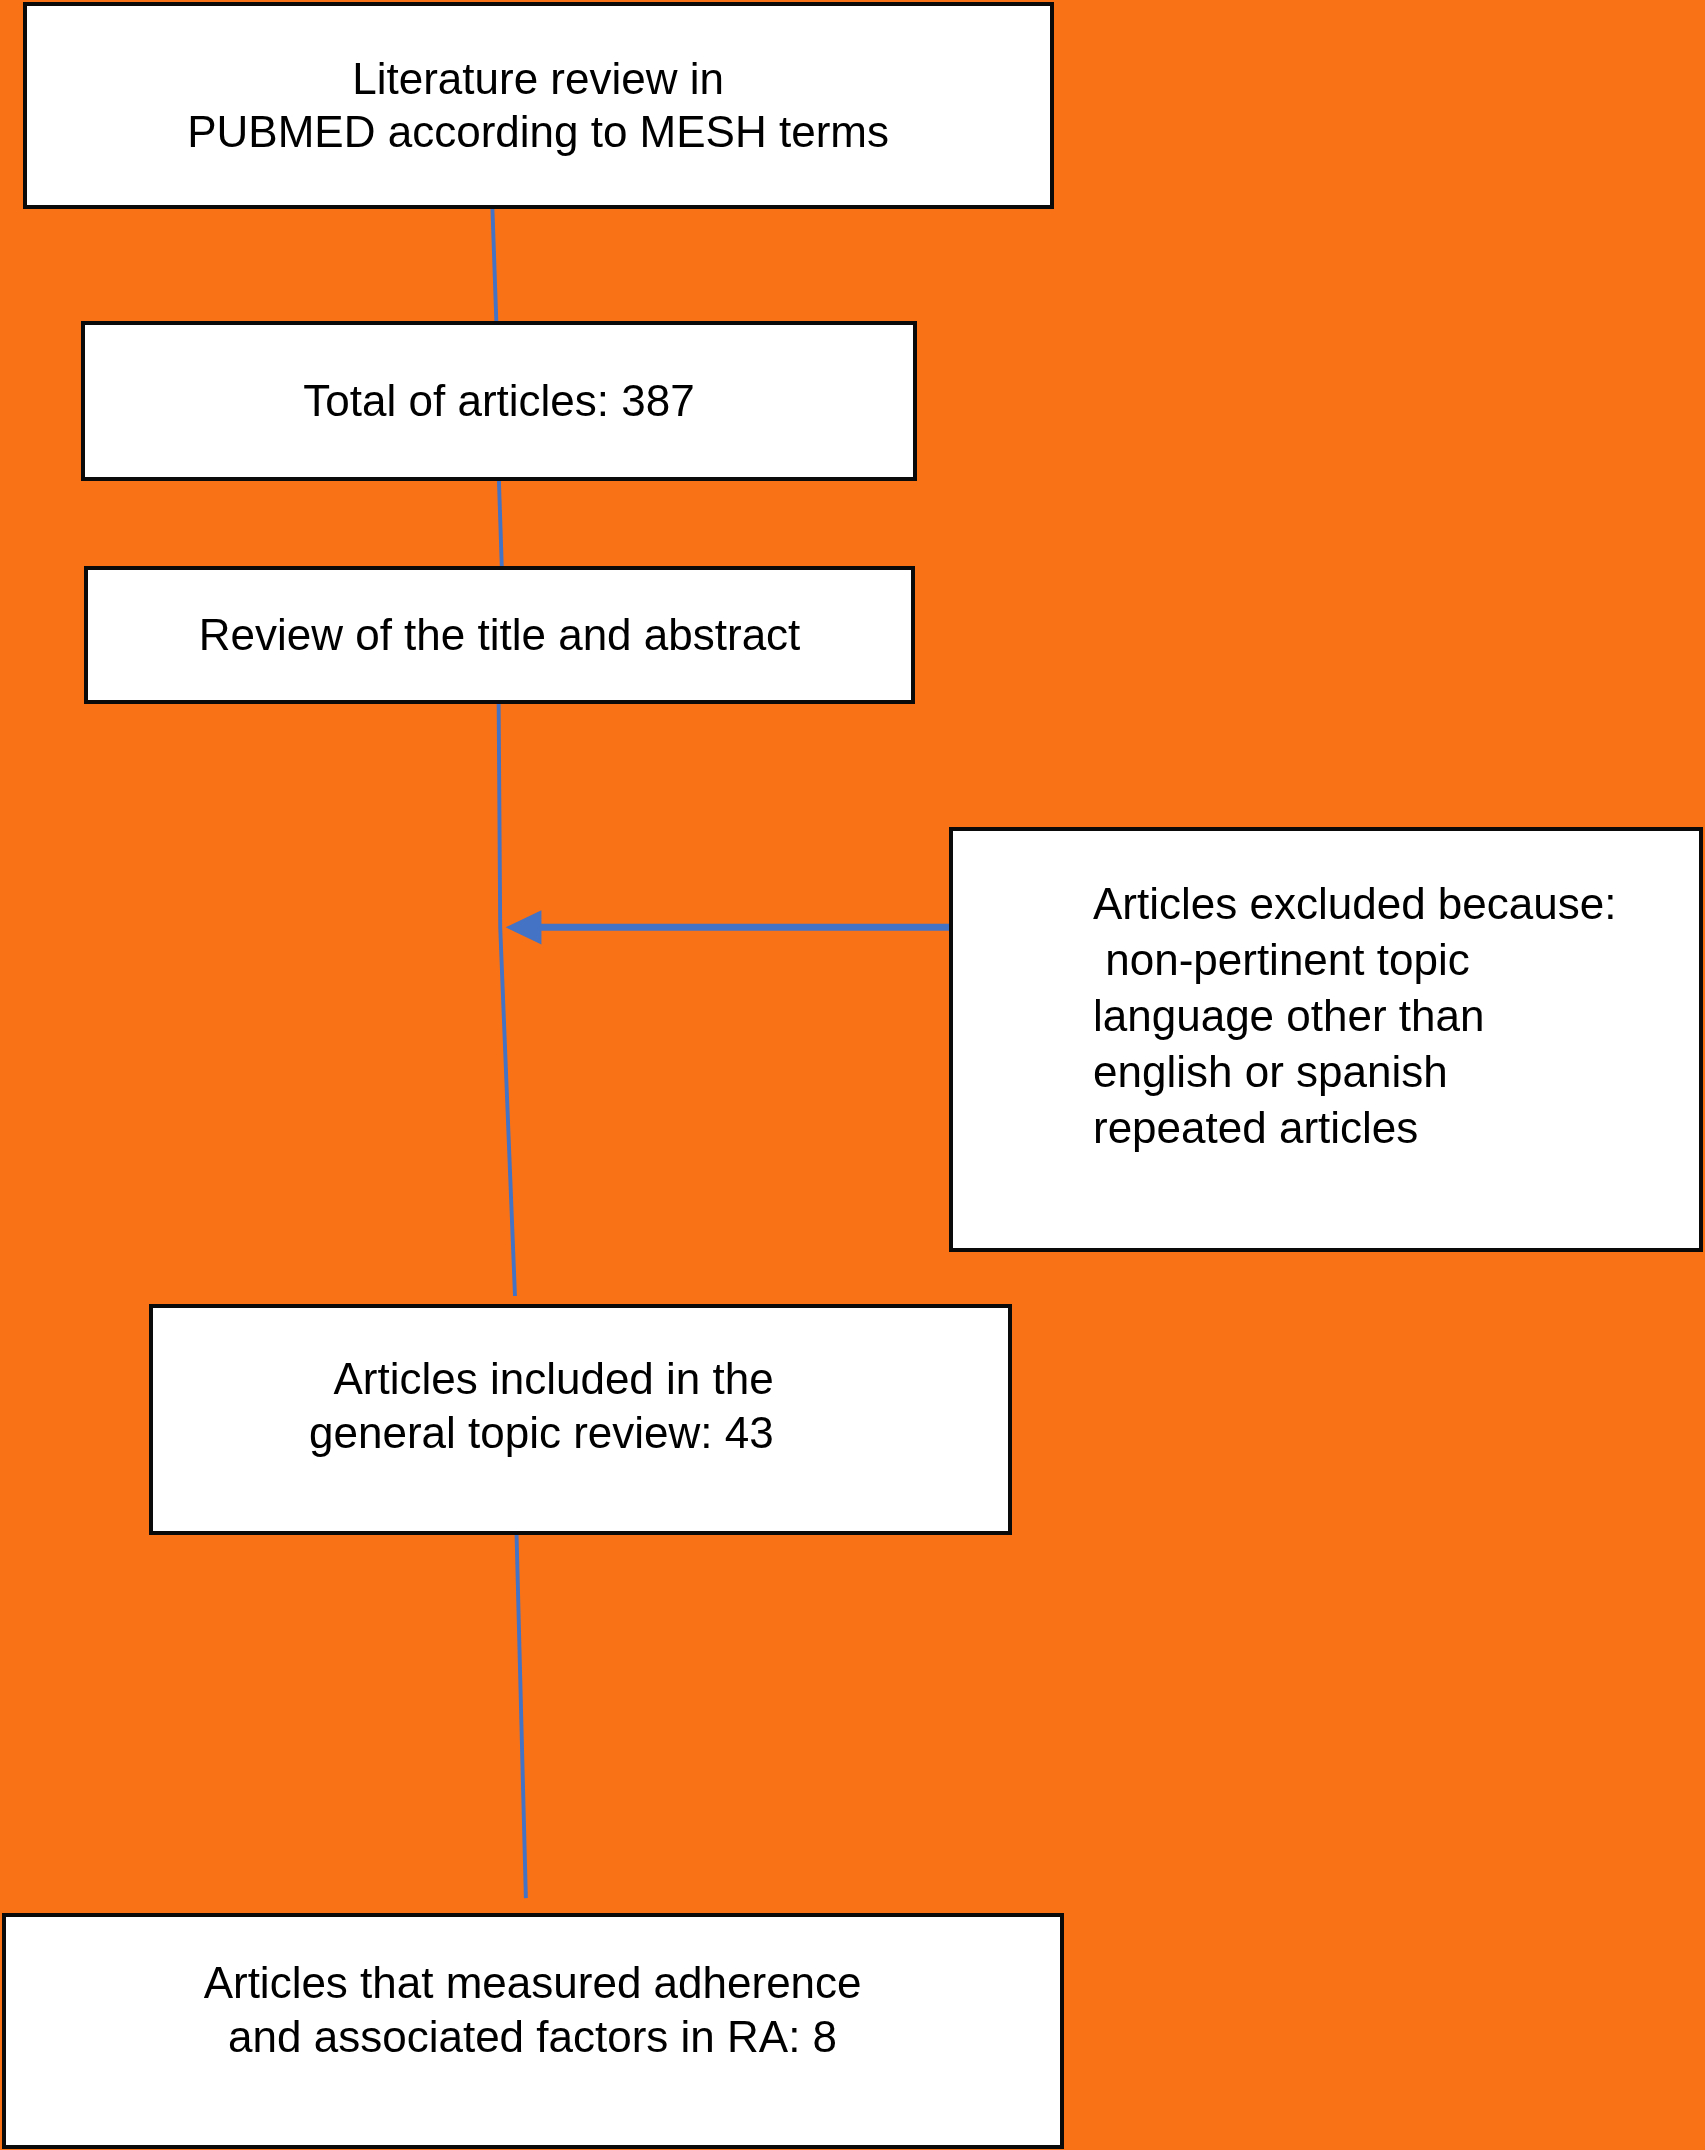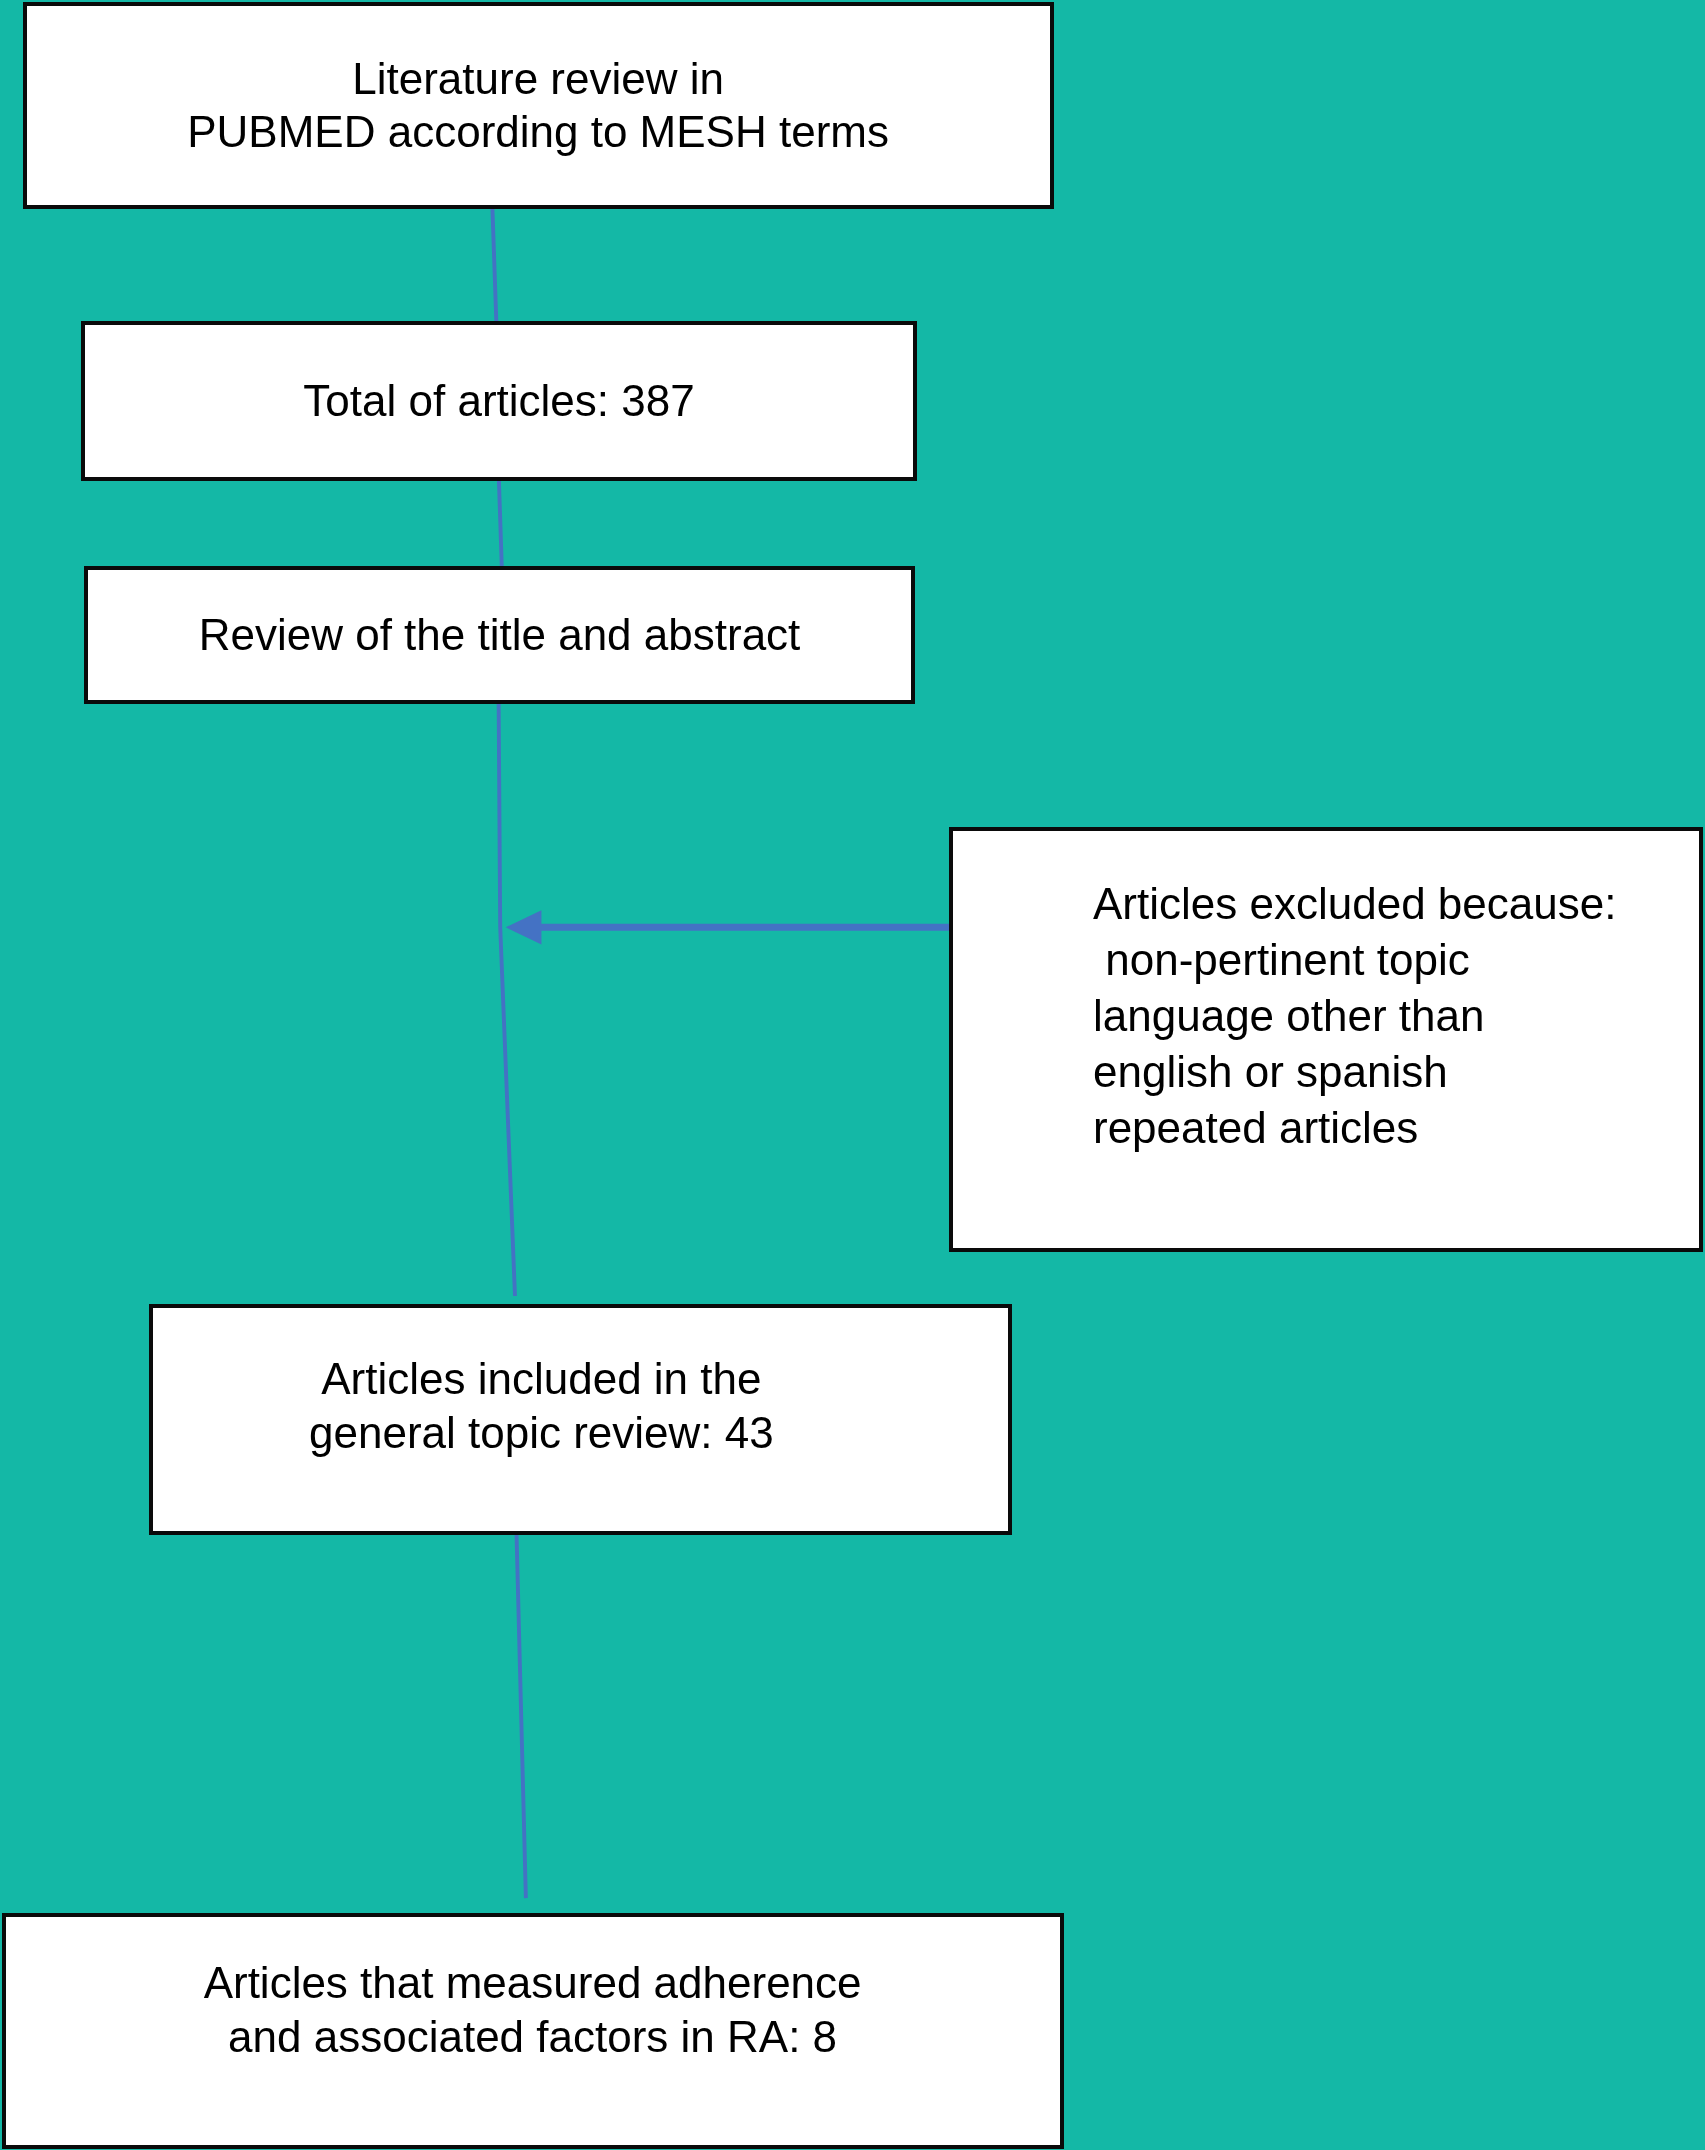--- a/index.html
+++ b/index.html
@@ -4,21 +4,21 @@
 <style>
   html, body {
     margin: 0;
     padding: 0;
     background: #ffffff;
   }
   .canvas {
     position: relative;
     width: 1706px;
     height: 2151px;
-    background: #14b8a6;
+    background: #f97316;
     font-family: "Liberation Sans", sans-serif;
     color: #000000;
     overflow: hidden;
   }
   .overlay {
     position: absolute;
     left: 0;
     top: 0;
     width: 1706px;
     height: 2151px;
@@ -45,21 +45,21 @@
   
   .b-literature { left: 22.6px;   top: 1.6px;    width: 1031px; height: 207px; }
   .b-literature .txt { line-height: 53px; }
   .b-total      { left: 81px;  top: 321px;  width: 836px; height: 160px; }
   .b-review     { left: 84px;  top: 566px;  width: 831px; height: 138px; }
   .b-excluded   { left: 949px; top: 827px; width: 754px;  height: 425px;
                   padding: 45px 23px 0 140px; }
   .b-excluded .txt { line-height: 56px; text-align: left; }
   .b-included   { left: 149px;  top: 1304px; width: 863px; height: 231px;
                   padding: 44px 23px 0 156px; }
-  .b-included .txt { text-align: center; }
+  .b-included .txt { text-align: right; }
   .b-measured   { left: 1.6px;    top: 1913px; width: 1062px; height: 236px;
                   padding-bottom: 43px; }
 </style>
 </head>
 <body>
 
 <div class="canvas">
 
   <svg class="overlay" width="1706" height="2151" viewBox="0 0 2193 2765" xmlns="http://www.w3.org/2000/svg">
     <line x1="633" y1="268" x2="638" y2="413" stroke-width="5" stroke="#4472c4"></line>

